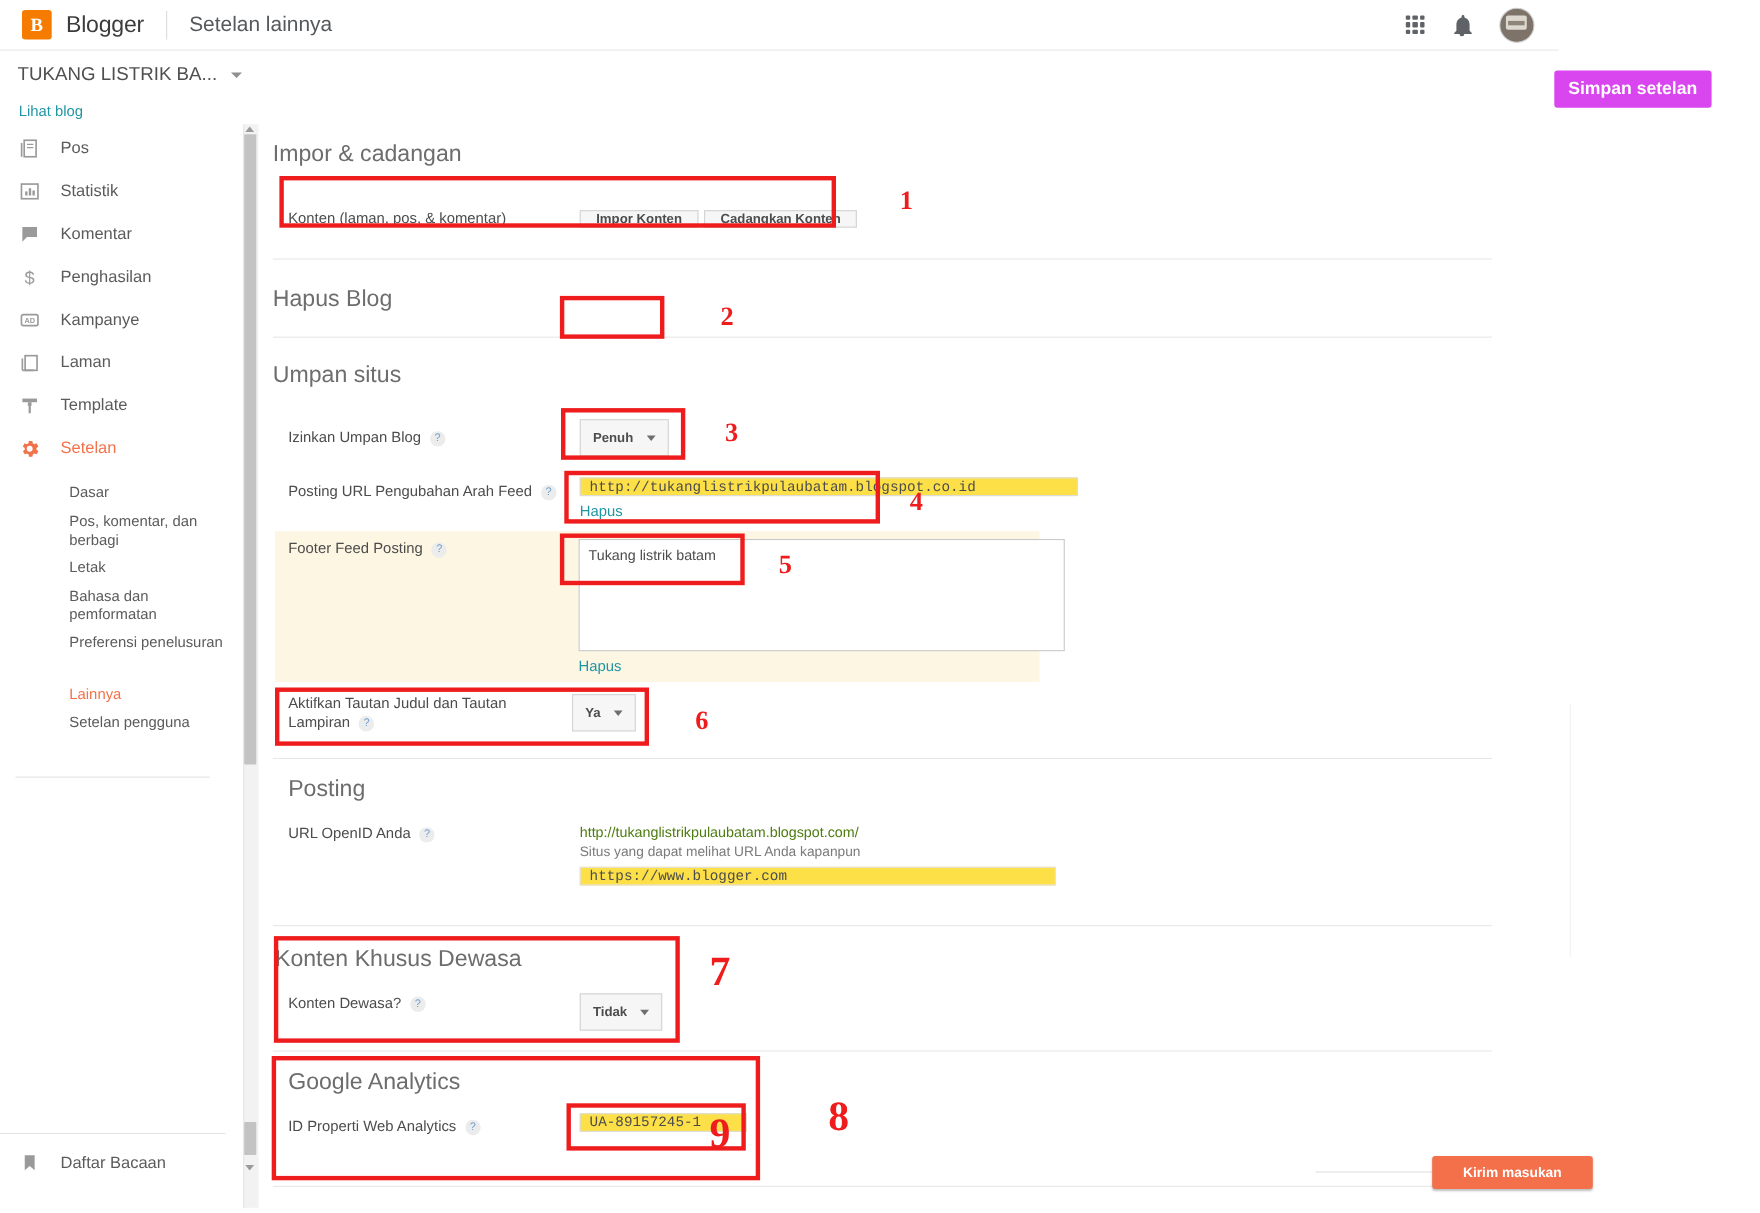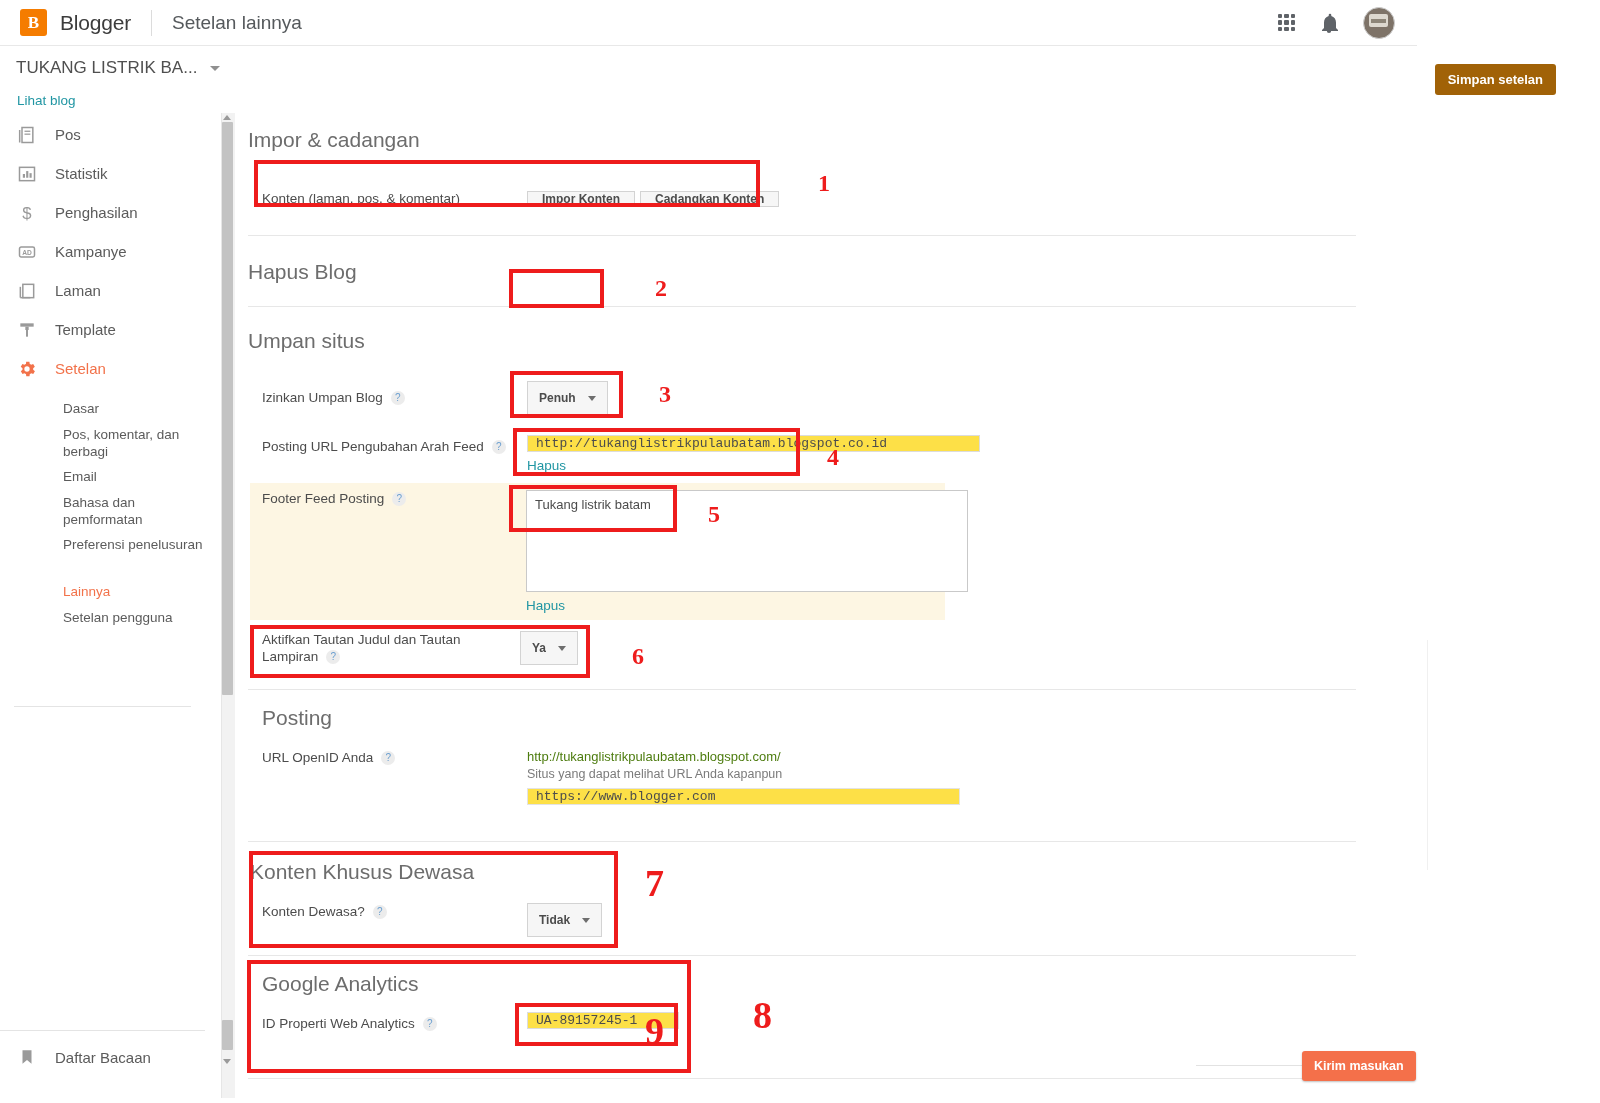--- a/index.html
+++ b/index.html
@@ -62,23 +62,23 @@
     background: #ddd8cf; border-radius: 2px;
   }
   .avatar .meter:after {
     content:''; position:absolute; left:2px; top:5px; width:15px; height:4px;
     background:#8d8578;
   }
 
   
   #save-settings {
     position: absolute; right: 44px; top: 64px;
-    background: #a16207; color: #fff;
+    background: #d946ef; color: #fff;
     border: none; border-radius: 3px;
-    font-size: 13px; font-weight: bold;
+    font-size: 16px; font-weight: bold;
     padding: 8px 13px;
     font-family: "Liberation Sans", sans-serif;
     cursor: pointer;
     text-align: right;
   }
 
   
   #blog-select {
     position: absolute; left: 16px; top: 58px;
     display: flex; align-items: center;
@@ -254,21 +254,21 @@
     font-family: "Liberation Serif", serif;
     font-weight: bold;
   }
 
   
   #feedback {
     position: absolute; left: 1302px; top: 1051px;
     background: #f4704a; color: #fff;
     border: none; border-radius: 3px;
     font-size: 12.5px; font-weight: bold;
-    padding: 8px 12px; cursor: pointer;
+    padding: 8px 28px; cursor: pointer;
     font-family: "Liberation Sans", sans-serif;
     box-shadow: 0 1px 2px rgba(0,0,0,.25);
   }
   #feedback-rule {
     position: absolute; left: 1196px; top: 1065px; width: 112px;
     border-top: 1px solid #e2e2e2;
   }
   #page-right-edge {
     position: absolute; left: 1427px; top: 640px;
     width: 1px; height: 230px; background: #f0f0f0;
@@ -331,20 +331,28 @@
       <svg width="20" height="20" viewBox="0 0 24 24">
           <rect x="3" y="4" width="18" height="16" fill="none" stroke="#9a9a9a" stroke-width="1.8"></rect>
           <rect x="7" y="12" width="2.6" height="4.5" fill="#9a9a9a"></rect>
           <rect x="11" y="8.5" width="2.6" height="8" fill="#9a9a9a"></rect>
           <rect x="15" y="11" width="2.6" height="5.5" fill="#9a9a9a"></rect>
         </svg>
     </span>
     <span>Statistik</span>
   </div>
 
+  <div class="nav-item">
+    <span class="ic">
+      <svg width="20" height="20" viewBox="0 0 24 24">
+          <path fill="#9a9a9a" d="M4 4h16v11H9l-5 5z"></path>
+        </svg>
+    </span>
+    <span>Komentar</span>
+  </div>
 
   <div class="nav-item">
     <span class="ic">
       <svg width="20" height="20" viewBox="0 0 24 24">
           <text x="12" y="19" font-size="20" fill="#9a9a9a" text-anchor="middle" font-family="Liberation Sans">$</text>
         </svg>
     </span>
     <span>Penghasilan</span>
   </div>
 
@@ -386,21 +394,21 @@
       <svg width="20" height="20" viewBox="0 0 24 24">
           <path fill="#f2724a" d="M19.4 13a7.6 7.6 0 0 0 0-2l2-1.6-2-3.4-2.4 1a7.5 7.5 0 0 0-1.7-1l-.4-2.6h-3.9l-.3 2.6c-.6.2-1.2.6-1.8 1l-2.4-1-2 3.4 2.1 1.6a7.6 7.6 0 0 0 0 2L4.6 14.6l2 3.4 2.4-1c.5.4 1.1.8 1.8 1l.3 2.6h3.9l.4-2.6c.6-.2 1.2-.6 1.7-1l2.4 1 2-3.4zM12 15.2a3.2 3.2 0 1 1 0-6.4 3.2 3.2 0 0 1 0 6.4z"></path>
         </svg>
     </span>
     <span>Setelan</span>
   </div>
 
   <div style="height:8px"></div>
   <div class="sub-item">Dasar</div>
   <div class="sub-item">Pos, komentar, dan berbagi</div>
-  <div class="sub-item">Email</div>
+  <div class="sub-item">Letak</div>
   <div class="sub-item">Bahasa dan pemformatan</div>
   <div class="sub-item">Preferensi penelusuran</div>
   <div class="sub-item active">Lainnya</div>
   <div class="sub-item">Setelan pengguna</div>
 
   <div id="sidebar-divider"></div>
 </div>
 
 <div id="bottom-rule"></div>
 <div id="reading-list">

